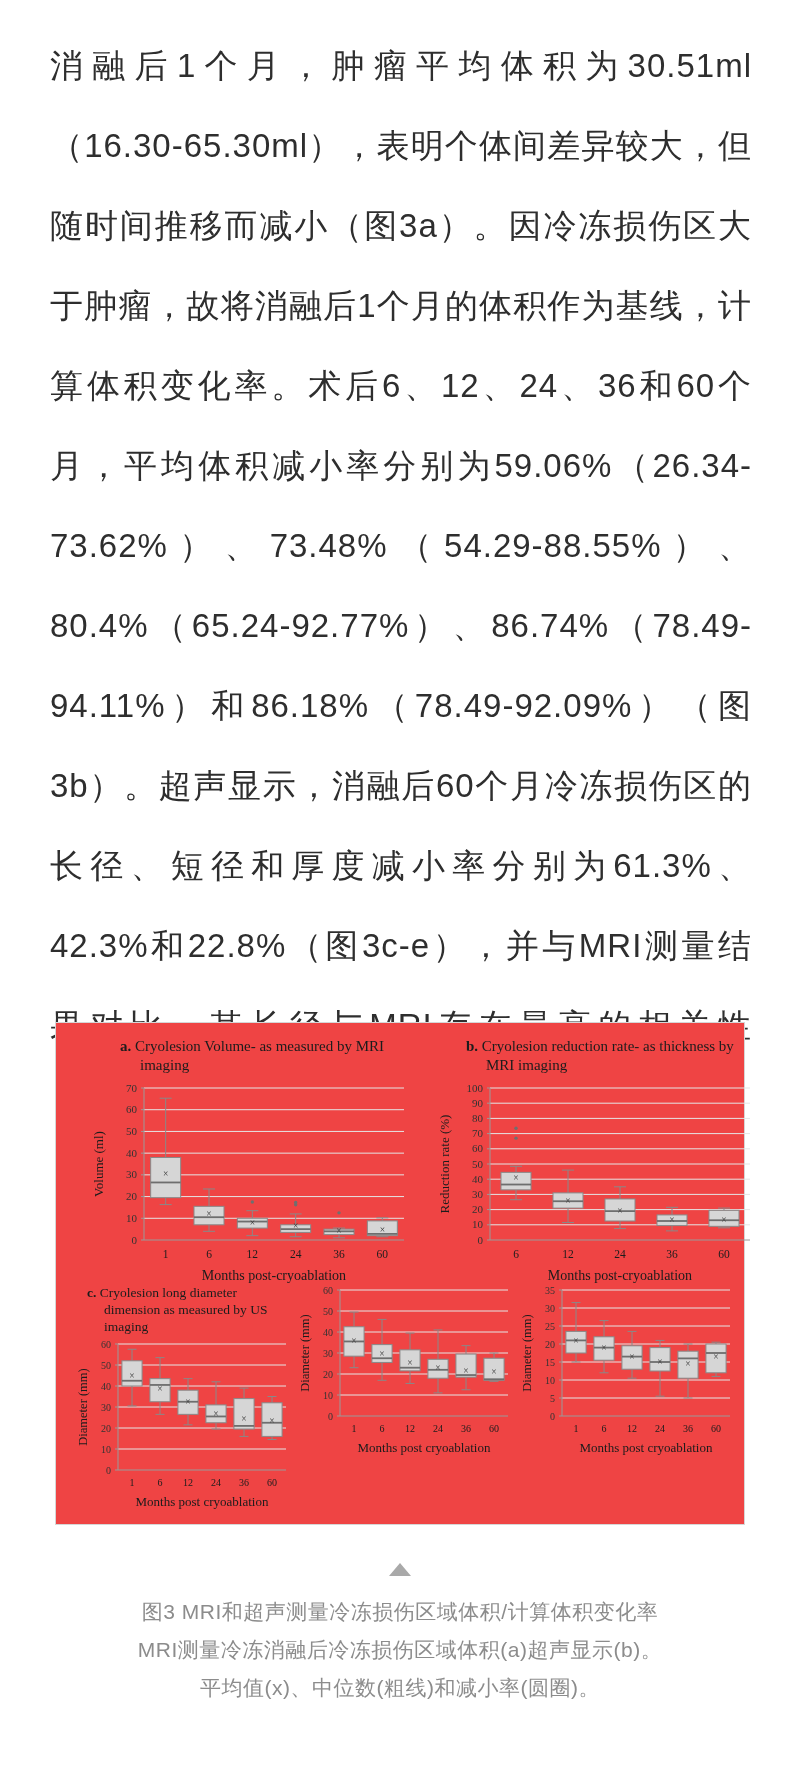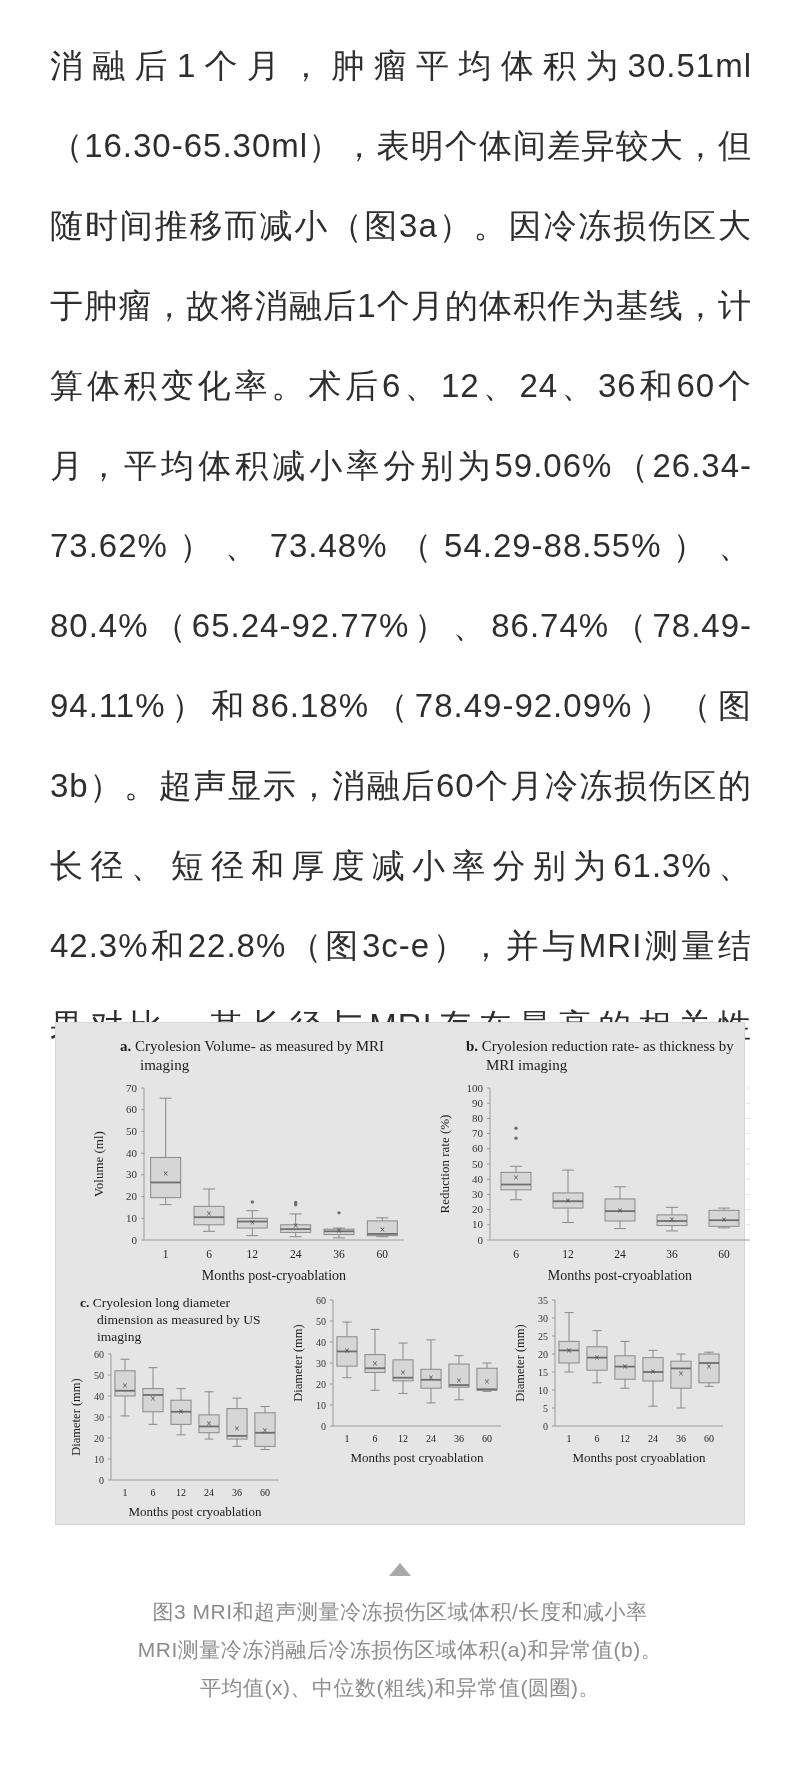--- a/index.html
+++ b/index.html
@@ -7,25 +7,25 @@
     width:800px;height:1770px;position:relative;background:#ffffff;
     font-family:"Liberation Sans",sans-serif;overflow:hidden;
   }
   .article{
     position:absolute;top:26px;left:50px;width:702px;
     font-size:33px;line-height:80px;color:#2e2e2e;
     text-align:justify;text-justify:inter-character;letter-spacing:1px;
   }
   .figure-panel{
     position:absolute;top:1022px;left:55px;width:690px;height:503px;
-    border:1px solid #d6d6d6;background:#e5e5e5;box-sizing:border-box;
+    border:1px solid #d6d6d6;background:#ef4444;box-sizing:border-box;
   }
   .fig-row{display:flex;}
   .row1{padding:14px 0 0 34px;gap:22px;}
-  .row2{margin-top:10px;padding:0 4px 0 4px;justify-content:center;}
+  .row2{padding:0 4px 0 4px;justify-content:flex-end;}
   .chart{font-family:"Liberation Serif",serif;}
   .chart.lg{width:330px;}
   .chart.sm{width:222px;}
   .chart-title{
     font-family:"Liberation Serif",serif;color:#1c1c1c;
     margin-bottom:3px;
   }
   .chart.lg .chart-title{font-size:15px;line-height:1.28;padding-left:50px;text-indent:-20px;min-height:40px;}
   .chart.sm .chart-title{font-size:13.5px;line-height:1.26;padding-left:30px;text-indent:-17px;min-height:34px;}
   .pletter{font-weight:bold;}
@@ -447,16 +447,16 @@
           <text x="198" y="75.8" font-size="9.5" text-anchor="middle" fill="#3c3c3c" font-family="&quot;Liberation Serif&quot;, serif">×</text>
           <text x="128" y="168" font-size="13" text-anchor="middle" fill="#1c1c1c" font-family="&quot;Liberation Serif&quot;, serif">Months post cryoablation</text>
         </svg>
       </div>
   </div>
 </div>
 
 <div class="triangle"></div>
 
 <div class="caption">
-  <div>图3 MRI和超声测量冷冻损伤区域体积/长度和减小率</div>
-  <div>MRI测量冷冻消融后冷冻损伤区域体积(a)和异常值(b)。</div>
-  <div>平均值(x)、中位数(粗线)和异常值(圆圈)。</div>
+  <div>图3 MRI和超声测量冷冻损伤区域体积/计算体积变化率</div>
+  <div>MRI测量冷冻消融后冷冻损伤区域体积(a)超声显示(b)。</div>
+  <div>平均值(x)、中位数(粗线)和减小率(圆圈)。</div>
 </div>
 
 </body></html>

